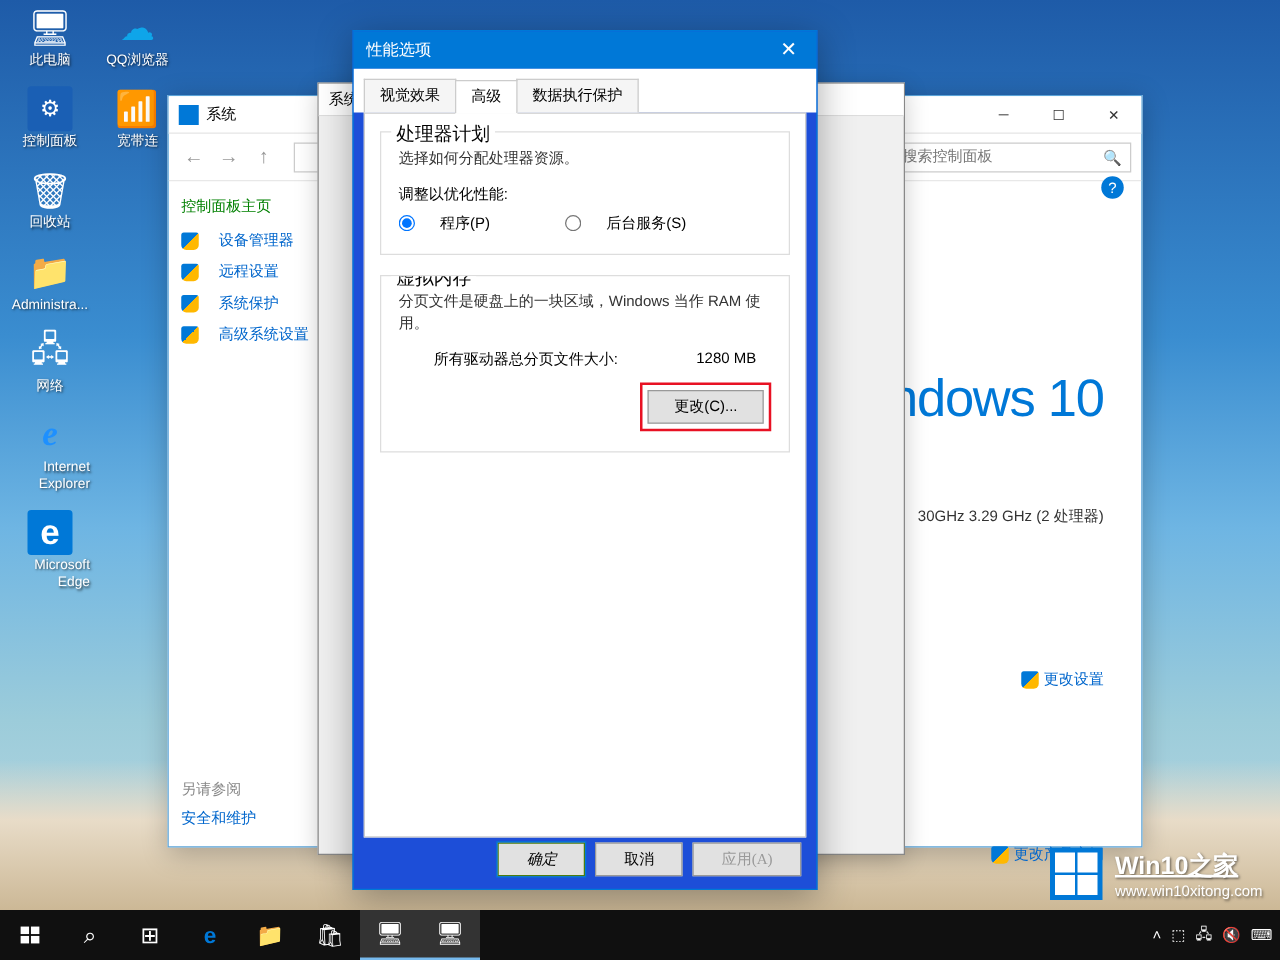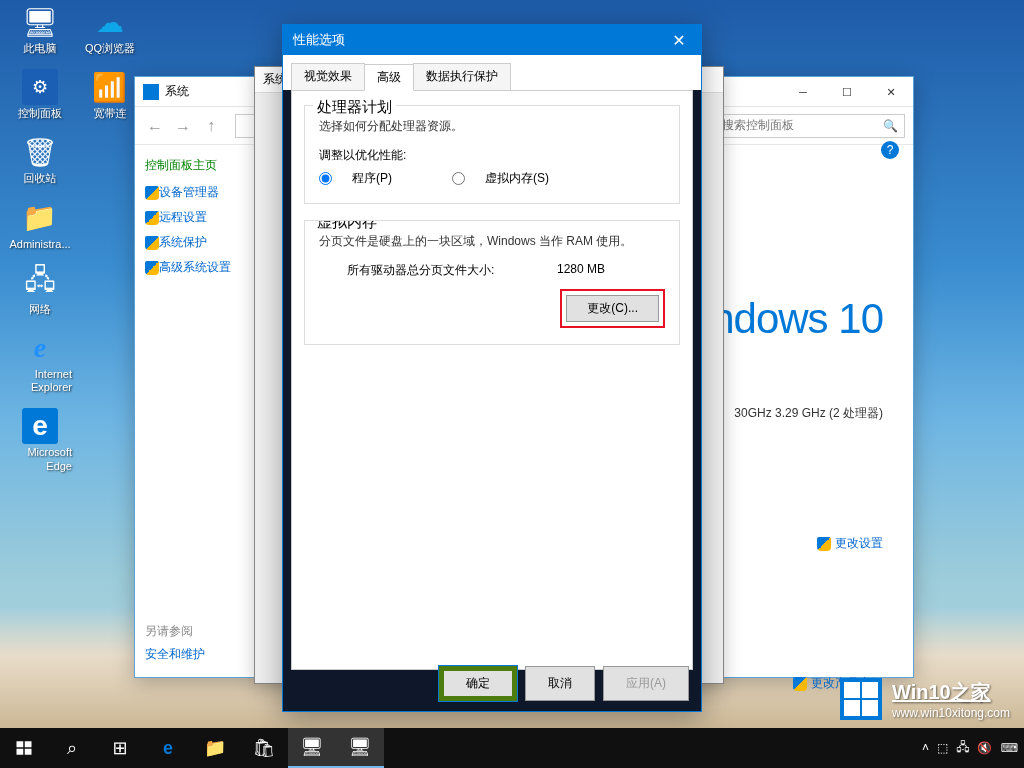--- a/index.html
+++ b/index.html
@@ -17,55 +17,55 @@
 .win-system-title .sys-icon { width: 16px; height: 16px; background: #0078d7; margin-right: 6px; }
 .win-sys-ctrls { position: absolute; top: 0; right: 0; display: flex; }
 .win-sys-ctrls div { width: 44px; height: 30px; display: flex; align-items: center; justify-content: center; font-size: 11px; color: #333; }
 .win-system-toolbar { height: 38px; display: flex; align-items: center; padding: 0 8px; border-bottom: 1px solid #e8e8e8; gap: 4px; }
 .nav-btn { width: 24px; height: 24px; display: flex; align-items: center; justify-content: center; color: #999; font-size: 16px; }
 .addr-bar { flex: 1; height: 24px; border: 1px solid #ccc; display: flex; align-items: center; padding: 0 4px; font-size: 12px; margin: 0 8px; }
 .search-bar { width: 190px; height: 24px; border: 1px solid #ccc; display: flex; align-items: center; padding: 0 6px; font-size: 12px; color: #777; }
 .win-system-body { display: flex; height: calc(100% - 68px); }
 .sys-sidebar { width: 150px; padding: 12px 10px; border-right: 1px solid #eee; font-size: 12px; }
 .sys-sidebar-title { color: #008000; font-size: 12px; margin-bottom: 10px; }
-.sys-link { display: flex; align-items: center; gap: 0; color: #0066cc; margin-bottom: 8px; cursor: pointer; }
+.sys-link { display: flex; align-items: center; gap: 16px; color: #0066cc; margin-bottom: 8px; cursor: pointer; }
 .shield { width: 14px; height: 14px; display: inline-block; background: linear-gradient(135deg, #0078d7 50%, #ffb800 50%); border-radius: 2px 2px 4px 4px; }
 .sys-main { flex: 1; padding: 12px 20px; font-size: 12px; position: relative; }
 .win10-logo { position: absolute; top: 150px; right: 30px; font-size: 42px; font-weight: 300; color: #0078d7; letter-spacing: -1px; }
 .sys-spec { position: absolute; top: 260px; right: 30px; font-size: 12px; color: #333; }
 .change-settings { position: absolute; right: 30px; color: #0066cc; font-size: 12px; display: flex; align-items: center; gap: 4px; }
 .help-icon { position: absolute; top: 64px; right: 14px; width: 18px; height: 18px; border-radius: 50%; background: #0078d7; color: #fff; display: flex; align-items: center; justify-content: center; font-size: 12px; }
 .see-also { position: absolute; bottom: 14px; left: 10px; font-size: 12px; }
 .see-also-title { color: #888; margin-bottom: 6px; }
 .see-also-link { color: #0066cc; }
 
 .win-sysprop { position: absolute; top: 66px; left: 254px; width: 470px; height: 618px; background: #f0f0f0; border: 1px solid #888; z-index: 4; box-shadow: 0 4px 18px rgba(0,0,0,.2); }
 .win-sysprop-title { height: 26px; display: flex; align-items: center; padding: 0 8px; font-size: 12px; background: #fff; border-bottom: 1px solid #ddd; }
 
-.win-perf { position: absolute; top: 24px; left: 282px; width: 420px; height: 688px; background: #0f172a; border: 1px solid #0078d7; z-index: 10; box-shadow: 0 6px 28px rgba(0,0,0,.35); }
+.win-perf { position: absolute; top: 24px; left: 282px; width: 372px; height: 688px; background: #1d4ed8; border: 1px solid #0078d7; z-index: 10; box-shadow: 0 6px 28px rgba(0,0,0,.35); }
 .perf-titlebar { height: 30px; background: #0078d7; color: #fff; display: flex; align-items: center; padding: 0 10px; font-size: 13px; }
 .perf-close { position: absolute; top: 0; right: 0; width: 44px; height: 30px; display: flex; align-items: center; justify-content: center; color: #fff; font-size: 16px; }
 .perf-tabs { display: flex; padding: 8px 8px 0; background: #fff; font-size: 12px; }
 .perf-tab { padding: 4px 12px; border: 1px solid #ccc; border-bottom: none; background: #f5f5f5; margin-right: -1px; cursor: pointer; }
 .perf-tab.active { background: #fff; border-bottom: 1px solid #fff; position: relative; top: 1px; }
 .perf-content { border: 1px solid #ccc; margin: 0 8px 8px; padding: 14px 12px; height: 580px; font-size: 12px; background: #fff; }
 .group-box { border: 1px solid #ddd; padding: 12px 14px 16px; margin-bottom: 16px; position: relative; }
 .group-title { position: absolute; top: -8px; left: 8px; background: #fff; padding: 0 4px; font-size: 15px; }
 .group-desc { margin-bottom: 12px; color: #333; }
 .radio-row { display: flex; gap: 60px; margin-top: 6px; }
 .radio-item { display: flex; align-items: center; gap: 20px; }
 .radio-item input { width: 13px; height: 13px; }
 .mem-row { display: flex; margin-top: 12px; }
 .mem-label { width: 210px; margin-left: 28px; }
 .highlight-box { border: 2px solid #e81123; padding: 4px; display: inline-block; float: right; margin-top: 10px; }
 .highlight-box button { padding: 4px 20px; border: 1px solid #999; background: #e1e1e1; font-size: 12px; cursor: pointer; }
 .perf-buttons { position: absolute; bottom: 10px; right: 12px; display: flex; gap: 8px; }
 .perf-buttons button { padding: 4px 22px; border: 1px solid #999; background: #e1e1e1; font-size: 12px; cursor: pointer; }
-.perf-buttons button.primary { border: 5px solid #4d7c0f; outline: 1px solid #0078d7; }
-.perf-buttons button:disabled { color: #999; }
+.perf-buttons button.primary { border: 1px solid #4d7c0f; outline: 1px solid #0078d7; font-style: italic; }
+.perf-buttons button:disabled { color: #999; font-family: Liberation Serif, serif; }
 
 .taskbar { position: absolute; bottom: 0; left: 0; right: 0; height: 40px; background: #101010; display: flex; align-items: center; z-index: 100; }
 .tb-item { width: 48px; height: 40px; display: flex; align-items: center; justify-content: center; color: #fff; font-size: 18px; }
 .tb-item.active { background: #333; border-bottom: 2px solid #76b9ed; }
 .start-icon svg { width: 18px; height: 18px; }
 .tray { margin-left: auto; display: flex; align-items: center; padding-right: 6px; gap: 8px; color: #fff; font-size: 12px; }
 
 .watermark { position: absolute; bottom: 48px; right: 14px; z-index: 50; display: flex; align-items: center; gap: 10px; color: #fff; }
 .wm-logo { width: 42px; height: 42px; background: #0078d7; display: grid; grid-template: 1fr 1fr / 1fr 1fr; gap: 2px; padding: 4px; }
 .wm-logo div { background: #fff; }
@@ -206,21 +206,21 @@
       <div class="group-title">处理器计划</div>
       <div class="group-desc">选择如何分配处理器资源。</div>
       <div>调整以优化性能:</div>
       <div class="radio-row">
         <label class="radio-item">
           <input type="radio" checked="" style="">
           <span>程序(P)</span>
         </label>
         <label class="radio-item">
           <input type="radio" style="">
-          <span>虚拟内存(S)</span>
+          <span>后台服务(S)</span>
         </label>
       </div>
     </div>
     <div class="group-box" style="overflow:hidden">
       <div class="group-title">虚拟内存</div>
       <div class="group-desc">分页文件是硬盘上的一块区域，Windows 当作 RAM 使用。</div>
       <div class="mem-row">
         <div class="mem-label">所有驱动器总分页文件大小:</div>
         <div>1280 MB</div>
       </div>

